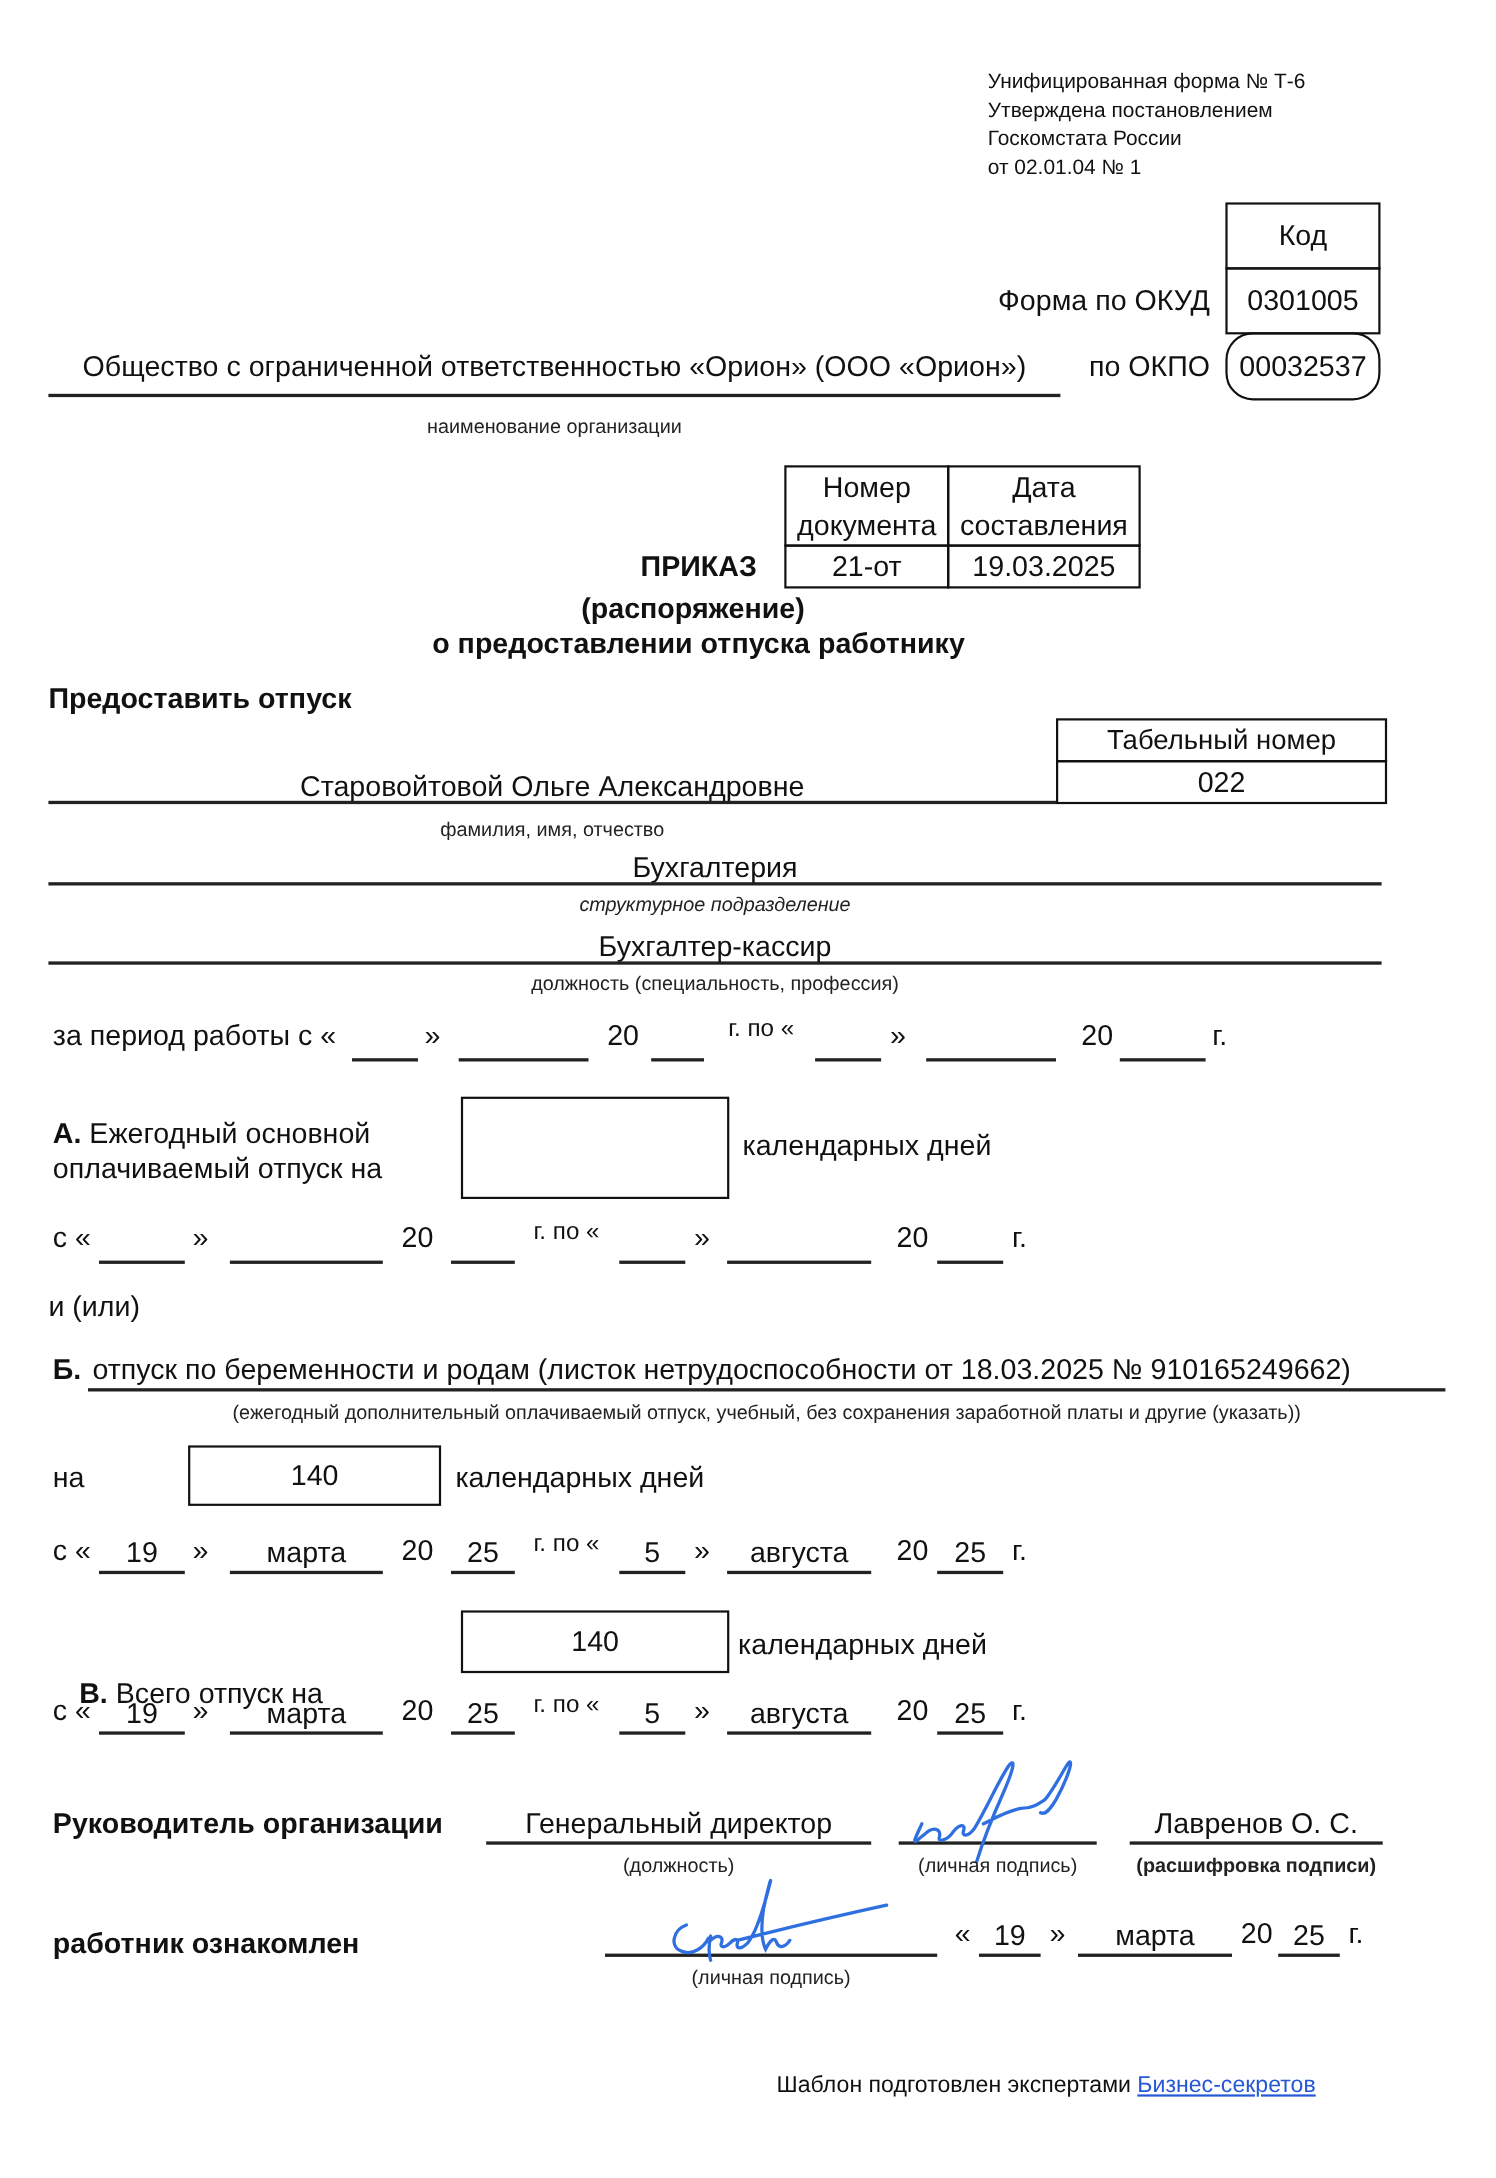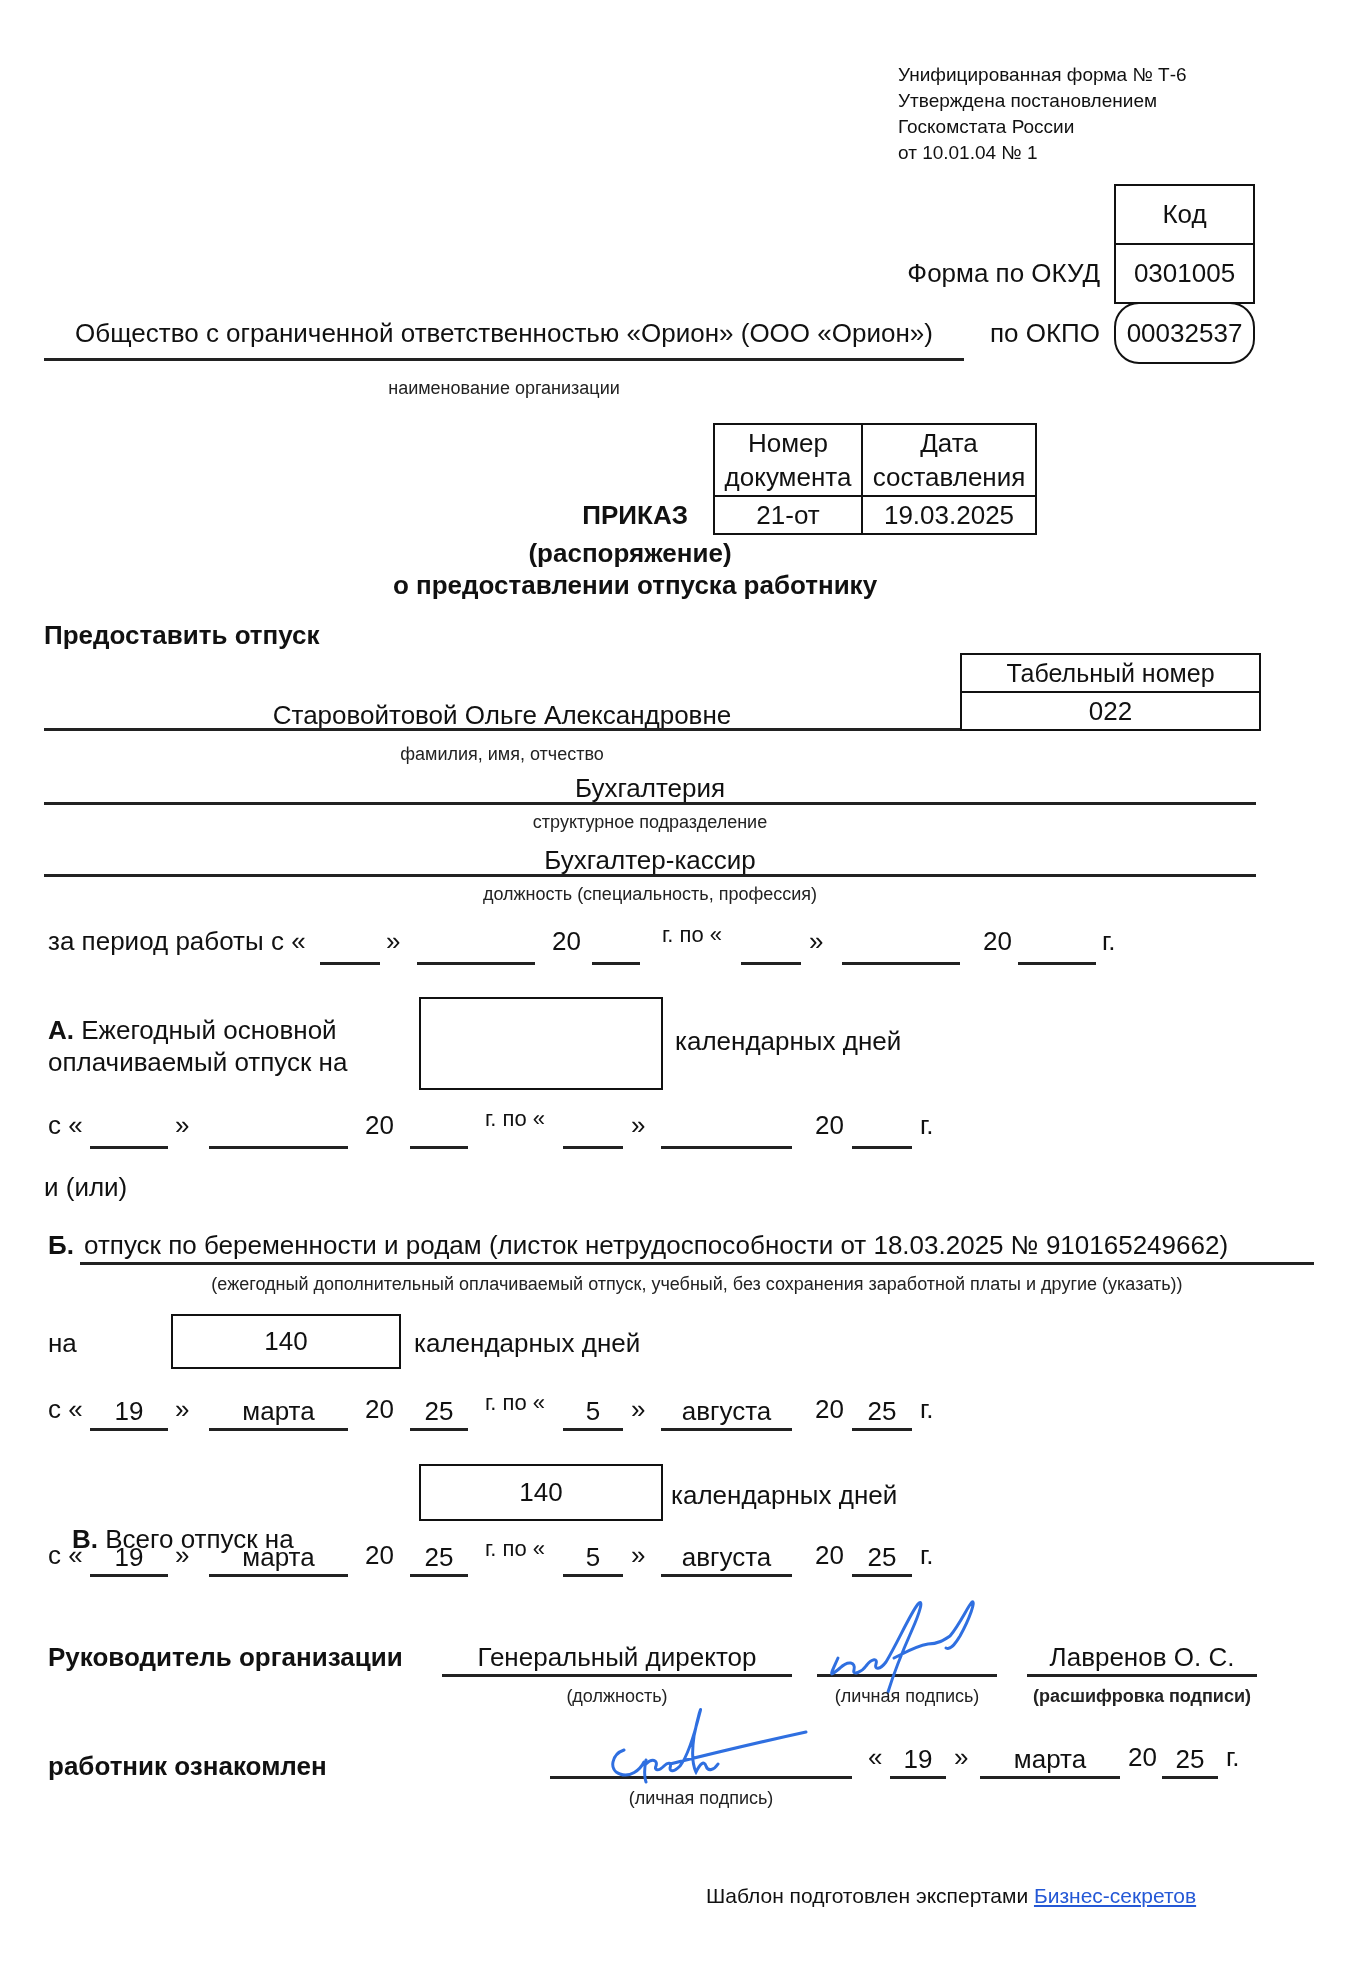--- a/index.html
+++ b/index.html
@@ -18,21 +18,21 @@
   .sig { position:absolute; }
   a.link { color:#2458d6; text-decoration:underline; }
 </style>
 </head>
 <body>
 
 <div class="abs t24" style="left:898px;top:62px;font-size:19px;line-height:26px;">
   <div>Унифицированная форма № Т-6</div>
   <div>Утверждена постановлением</div>
   <div>Госкомстата России</div>
-  <div>от 10.01.04 № 1</div>
+  <div>от 02.01.04 № 1</div>
 </div>
 
 <div class="cell" style="left:1114px;top:184px;width:141px;height:61px;">Код</div>
 <div class="cell" style="left:1114px;top:243px;width:141px;height:61px;">0301005</div>
 <div class="cell" style="left:1114px;top:302px;width:141px;height:62px;border-radius:25px;">00032537</div>
 <div class="abs t26" style="right:260px;top:258px;">Форма по ОКУД</div>
 <div class="abs t26" style="right:260px;top:318px;">по ОКПО</div>
 
 <div class="abs t26 center" style="left:44px;top:318px;width:920px;">Общество с ограниченной ответственностью «Орион» (ООО «Орион»)</div>
 <div class="line" style="left:44px;top:358px;width:920px;"></div>
@@ -55,21 +55,21 @@
 <div class="abs t26 bold" style="left:44px;top:620px;">Предоставить отпуск</div>
 
 <div class="cell" style="left:960px;top:653px;width:301px;height:40px;font-size:25px;">Табельный номер</div>
 <div class="cell" style="left:960px;top:691px;width:301px;height:40px;">022</div>
 <div class="abs t26 center" style="left:44px;top:700px;width:916px;">Старовойтовой Ольге Александровне</div>
 <div class="line" style="left:44px;top:728px;width:916px;"></div>
 <div class="abs small center" style="left:44px;top:744px;width:916px;">фамилия, имя, отчество</div>
 
 <div class="abs t26 center" style="left:44px;top:773px;width:1212px;">Бухгалтерия</div>
 <div class="line" style="left:44px;top:802px;width:1212px;"></div>
-<div class="abs small center" style="left:44px;top:812px;width:1212px;">структурное подразделение</div>
+<div class="abs small center" style="left:44px;top:812px;width:1212px;font-style:italic;">структурное подразделение</div>
 
 <div class="abs t26 center" style="left:44px;top:845px;width:1212px;">Бухгалтер-кассир</div>
 <div class="line" style="left:44px;top:874px;width:1212px;"></div>
 <div class="abs small center" style="left:44px;top:884px;width:1212px;text-align:center;">должность (специальность, профессия)</div>
 
 <div>
   <div class="abs t26" style="left:48px;top:926px;">за период работы с «</div>
   <div class="fld" style="left:320px;top:928px;width:60px;"></div>
   <div class="abs t26" style="left:386px;top:926px;">»</div>
   <div class="fld" style="left:417px;top:928px;width:118px;"></div>

